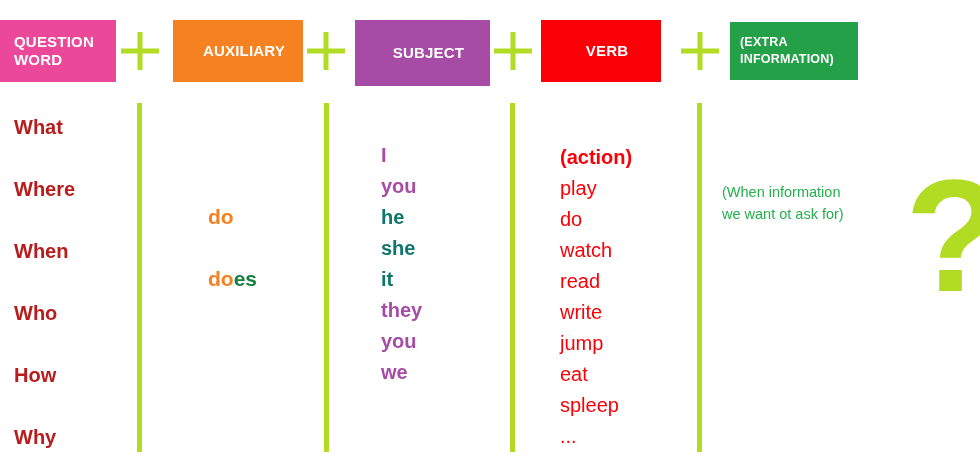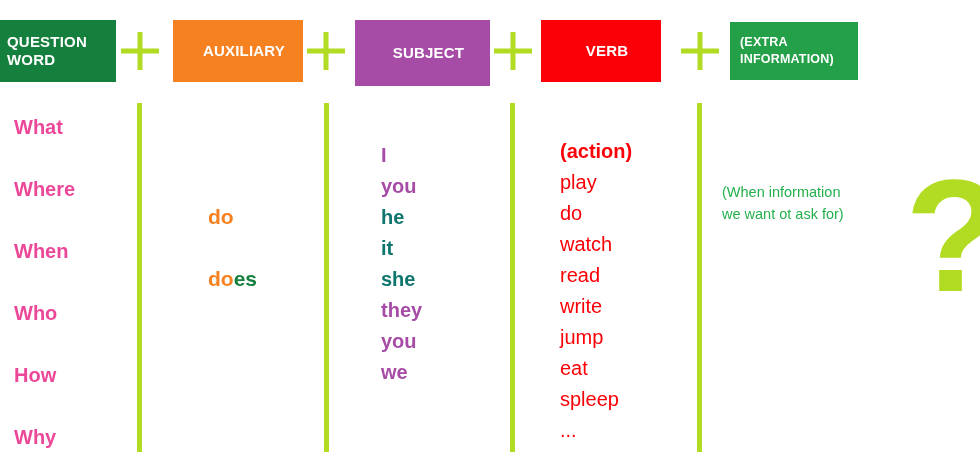--- a/index.html
+++ b/index.html
@@ -30,23 +30,23 @@
     font-weight: bold;
     letter-spacing: 0.2px;
     line-height: 1.18;
     padding-left: 12px;
   }
   .hdr-box.center { justify-content: center; text-align: center; }
   .hdr-box.left   { justify-content: flex-start; text-align: left; }
 
   #box-question {
     left: 0px; top: 20px; width: 116px; height: 62px;
-    background: #15803d;
-    font-size: 15px;
-    padding-left: 7px;
+    background: #ec4899;
+    font-size: 15px;
+    padding-left: 14px;
   }
   #box-auxiliary {
     left: 173px; top: 20px; width: 130px; height: 62px;
     background: #F68121;
     font-size: 15px;
   }
   #box-subject {
     left: 355px; top: 20px; width: 135px; height: 62px;
     background: #A council;
   }
@@ -111,21 +111,21 @@
     left: 14px;
     top: 96px;
     width: 110px;
   }
   .qword {
     height: 62px;
     display: flex;
     align-items: center;
     font-size: 20px;
     font-weight: bold;
-    color: #ec4899;
+    color: #b91c1c;
   }
 
   
   #col-auxiliary {
     position: absolute;
     left: 208px;
     top: 205px;
     width: 110px;
   }
   .aux-item {
@@ -149,21 +149,21 @@
     font-weight: bold;
     line-height: 31px;
   }
   .subj-purple { color: #A64CA6; }
   .subj-blue   { color: #0f766e; }
 
   
   #col-verb {
     position: absolute;
     left: 560px;
-    top: 136px;
+    top: 142px;
     width: 135px;
   }
   .verb-item {
     font-size: 20px;
     line-height: 31px;
     color: #FB0007;
   }
   .verb-item.bold { font-weight: bold; }
 
   
@@ -247,22 +247,22 @@
 
   <div id="col-auxiliary">
       <div class="aux-item"><span>do</span></div>
       <div class="aux-item"><span>do</span><span class="tail">es</span></div>
     </div>
 
   <div id="col-subject">
       <div class="subj-item subj-purple">I</div>
       <div class="subj-item subj-purple">you</div>
       <div class="subj-item subj-blue">he</div>
+      <div class="subj-item subj-blue">she</div>
       <div class="subj-item subj-blue">it</div>
-      <div class="subj-item subj-blue">she</div>
       <div class="subj-item subj-purple">they</div>
       <div class="subj-item subj-purple">you</div>
       <div class="subj-item subj-purple">we</div>
     </div>
 
   <div id="col-verb">
       <div class="verb-item bold">(action)</div>
       <div class="verb-item">play</div>
       <div class="verb-item">do</div>
       <div class="verb-item">watch</div>

